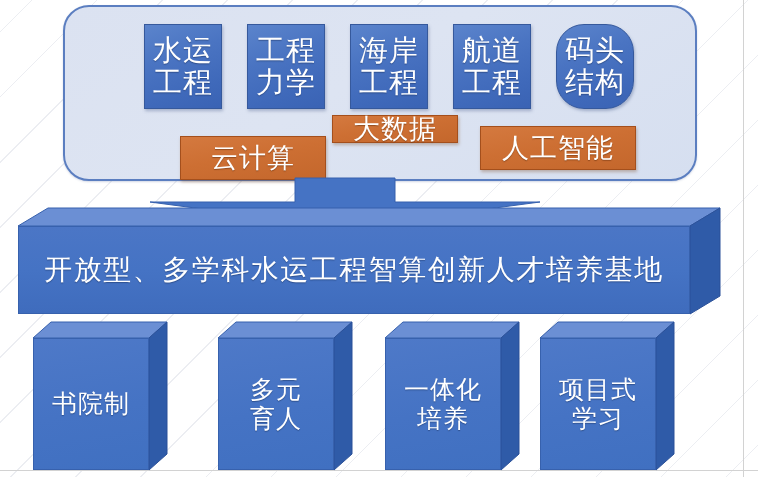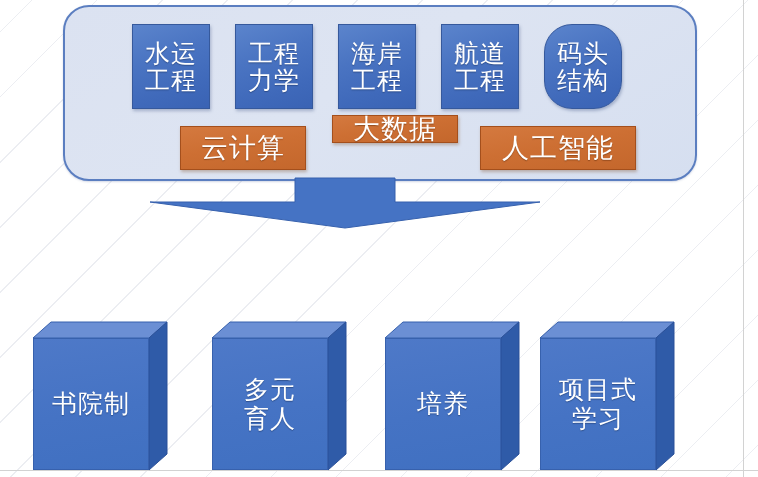--- a/index.html
+++ b/index.html
@@ -58,24 +58,25 @@
     position: absolute;
     box-sizing: border-box;
     border: 1px solid #36599c;
     background: linear-gradient(160deg, #5b84cc 0%, #4a74c2 38%, #3f69ba 75%, #3a63b4 100%);
     color: #ffffff;
     display: flex;
     flex-direction: column;
     align-items: center;
     justify-content: center;
     line-height: 1.08;
-    font-size: 25px;
+    font-size: 29px;
     letter-spacing: 1px;
     text-shadow: 0 1px 1px rgba(20,40,80,0.45);
     box-shadow: 1px 2px 3px rgba(60,80,130,0.35);
+    margin-left: 12px;
   }
   .chip-blue .ln { display: block; }
 
   
   .chip-orange {
     position: absolute;
     box-sizing: border-box;
     border: 1px solid #a44f1c;
     background: linear-gradient(170deg, #d4793f 0%, #cd6f33 45%, #c4672c 100%);
     color: #ffffff;
@@ -183,68 +184,80 @@
     <div class="chip-blue" style="left:376px; top:17px; width:78px; height:85px;">
       <span class="ln">航道</span>
       <span class="ln">工程</span>
     </div>
 
     <div class="chip-blue" style="left:479px; top:17px; width:78px; height:85px;border-radius:28px;">
       <span class="ln">码头</span>
       <span class="ln">结构</span>
     </div>
 
-    <div class="chip-orange" style="left:115px; top:119px; width:126px; height:44px;">
+    <div class="chip-orange" style="left:115px; top:129px; width:146px; height:44px;">
       <span>云计算</span>
     </div>
 
     <div class="chip-orange" style="left:267px; top:108px; width:126px; height:28px;">
       <span>大数据</span>
     </div>
 
     <div class="chip-orange" style="left:415px; top:119px; width:156px; height:44px;">
       <span>人工智能</span>
     </div>
   </div>
 
   <div id="down-arrow">
     <svg class="svg-face" width="390" height="50" viewBox="0 0 390 50">
       <polygon points="145,0 245,0 245,24 390,24 195,50 0,24 145,24" fill="#4573C4" stroke="#3761AD" stroke-width="1"></polygon>
     </svg>
   </div>
 
+  <div id="banner-3d">
+    <svg class="svg-face" width="740" height="112" viewBox="0 0 740 112">
+
+      <polygon points="10,18 40,0 712,0 682,18" fill="#6B8FD4" stroke="#3761AD" stroke-width="1"></polygon>
+
+      <polygon points="682,18 712,0 712,88 682,106" fill="#2F5BA8" stroke="#2B5199" stroke-width="1"></polygon>
+    </svg>
+    <div id="banner-front">
+      <span id="banner-text">开放型、多学科水运工程智算创新人才培养基地</span>
+    </div>
+  </div>
 
   <div class="cube" style="left:33px; top:322px;">
     <svg class="svg-face" width="134" height="150" viewBox="0 0 134 150">
       <polygon points="0,16 18,0 134,0 116,16" fill="#6B8FD4" stroke="#3761AD" stroke-width="1"></polygon>
       <polygon points="116,16 134,0 134,132 116,148" fill="#2F5BA8" stroke="#2B5199" stroke-width="1"></polygon>
     </svg>
     <div class="front">
       <span class="ln">书院制</span>
       <span class="ln"></span>
     </div>
   </div>
 
-  <div class="cube" style="left:212px; top:322px;border-radius:13px;">
+  <div class="cube" style="left:218px; top:322px;border-radius:13px;">
     <svg class="svg-face" width="134" height="150" viewBox="0 0 134 150">
       <polygon points="0,16 18,0 134,0 116,16" fill="#6B8FD4" stroke="#3761AD" stroke-width="1"></polygon>
       <polygon points="116,16 134,0 134,132 116,148" fill="#2F5BA8" stroke="#2B5199" stroke-width="1"></polygon>
     </svg>
     <div class="front">
       <span class="ln">多元</span>
       <span class="ln">育人</span>
     </div>
   </div>
 
   <div class="cube" style="left:385px; top:322px;">
     <svg class="svg-face" width="134" height="150" viewBox="0 0 134 150">
       <polygon points="0,16 18,0 134,0 116,16" fill="#6B8FD4" stroke="#3761AD" stroke-width="1"></polygon>
       <polygon points="116,16 134,0 134,132 116,148" fill="#2F5BA8" stroke="#2B5199" stroke-width="1"></polygon>
     </svg>
     <div class="front">
+      <span class="ln">一体化</span>
       <span class="ln">培养</span>
     </div>
   </div>
 
   <div class="cube" style="left:540px; top:322px;">
     <svg class="svg-face" width="134" height="150" viewBox="0 0 134 150">
       <polygon points="0,16 18,0 134,0 116,16" fill="#6B8FD4" stroke="#3761AD" stroke-width="1"></polygon>
       <polygon points="116,16 134,0 134,132 116,148" fill="#2F5BA8" stroke="#2B5199" stroke-width="1"></polygon>
     </svg>
     <div class="front">

